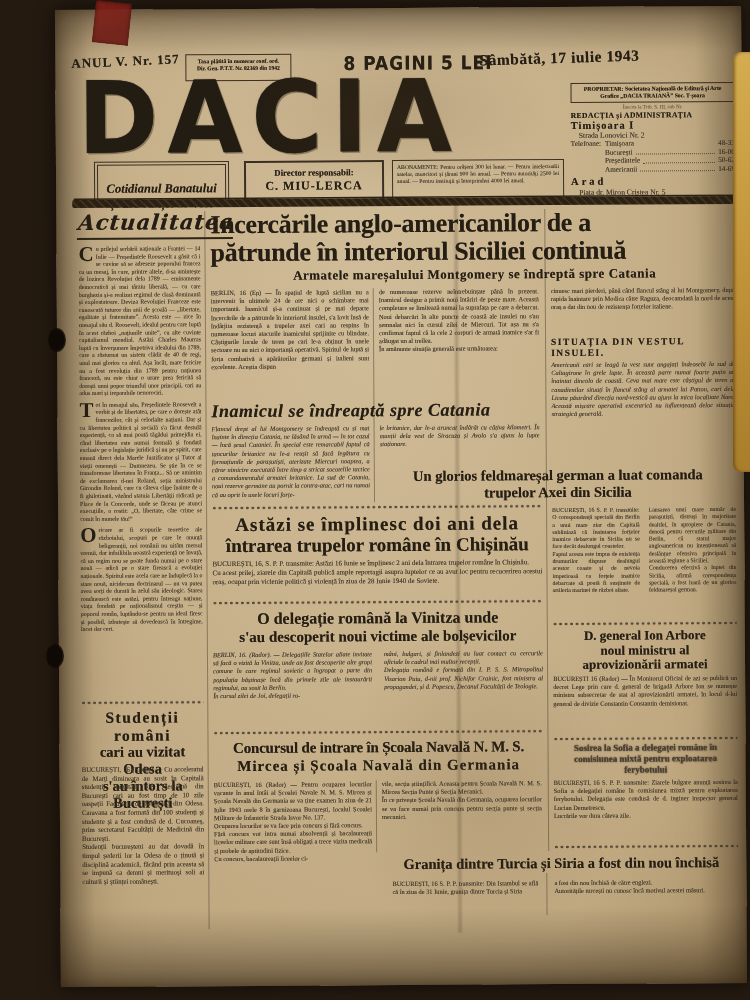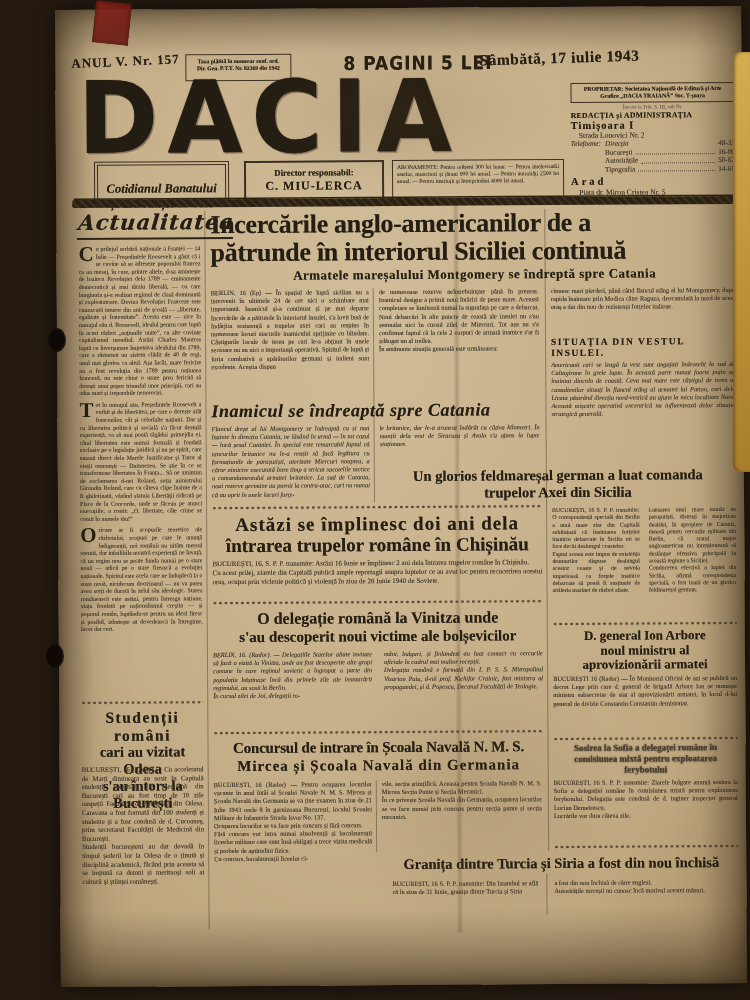--- a/index.html
+++ b/index.html
@@ -79,39 +79,39 @@
   <div class="abs b head-ink" style="left:424px;top:42px;font-size:15.5px;letter-spacing:.5px;transform:rotate(-1.4deg);">Sâmbătă, 17 iulie 1943</div>
 
   <div class="abs masthead-title" style="left:22px;top:66px;">DACIA</div>
 
   <div class="abs" style="left:515px;top:76px;width:164px;">
     <div class="hbox c b head-ink" style="font-size:5.8px;line-height:7px;padding:2px 3px;">PROPRIETAR: Societatea Națională de Editură și Arte Grafice „DACIA TRAIANĂ” Soc. T-șoara</div>
     <div class="c" style="font-size:5.2px;line-height:8px;color:#4a4034;">Înscris la Trib. S. III, sub Nr.</div>
     <div class="b head-ink" style="font-size:7.6px;line-height:9px;letter-spacing:.4px;">REDACȚIA și ADMINISTRAȚIA</div>
     <div class="b head-ink" style="font-size:10.5px;line-height:11px;letter-spacing:1px;">Timișoara I</div>
     <div class="body-ink" style="font-size:7.6px;line-height:9px;padding-left:8px;">Strada Lonovici Nr. 2</div>
-    <div style="display:flex;font-size:7.2px;line-height:8.6px;font-style:italic;">
+    <div style="display:flex;font-size:7.2px;line-height:8.6px;">
       <span class="body-ink">Telefoane:</span>
       <span style="width:4px;"></span>
-      <span class="body-ink">Direcția</span>
+      <span class="body-ink">Timișoara</span>
       <span style="flex:1;"></span>
       <span class="body-ink">48-33</span>
     </div>
     <div style="display:flex;font-size:7.2px;line-height:8.6px;padding-left:34px;">
       <span class="body-ink">București</span>
       <span style="flex:1;border-bottom:1px dotted #5a4c3a;margin:0 3px 2px;"></span>
       <span class="body-ink">16-00</span>
     </div>
     <div style="display:flex;font-size:7.2px;line-height:8.6px;padding-left:34px;">
-      <span class="body-ink">Autoritățile</span>
+      <span class="body-ink">Președintele</span>
       <span style="flex:1;border-bottom:1px dotted #5a4c3a;margin:0 3px 2px;"></span>
       <span class="body-ink">50-62</span>
     </div>
     <div style="display:flex;font-size:7.2px;line-height:8.6px;padding-left:34px;">
-      <span class="body-ink">Tipografia</span>
+      <span class="body-ink">Americanii</span>
       <span style="flex:1;border-bottom:1px dotted #5a4c3a;margin:0 3px 2px;"></span>
       <span class="body-ink">14-69</span>
     </div>
     <div class="b head-ink" style="font-size:10.5px;line-height:12px;letter-spacing:3px;margin-top:2px;">Arad</div>
     <div class="body-ink" style="font-size:7.6px;line-height:9px;padding-left:8px;">Piața dr. Miron Cristea Nr. 5</div>
     <div class="body-ink" style="font-size:7.6px;line-height:9px;padding-left:8px;">Telefon: 11-26</div>
   </div>
 
   <div class="abs dbox c" style="left:38px;top:152px;width:135px;height:42px;padding-top:16px;">
     <div class="b head-ink ital" style="font-size:12.5px;line-height:15px;">Cotidianul Banatului</div>

